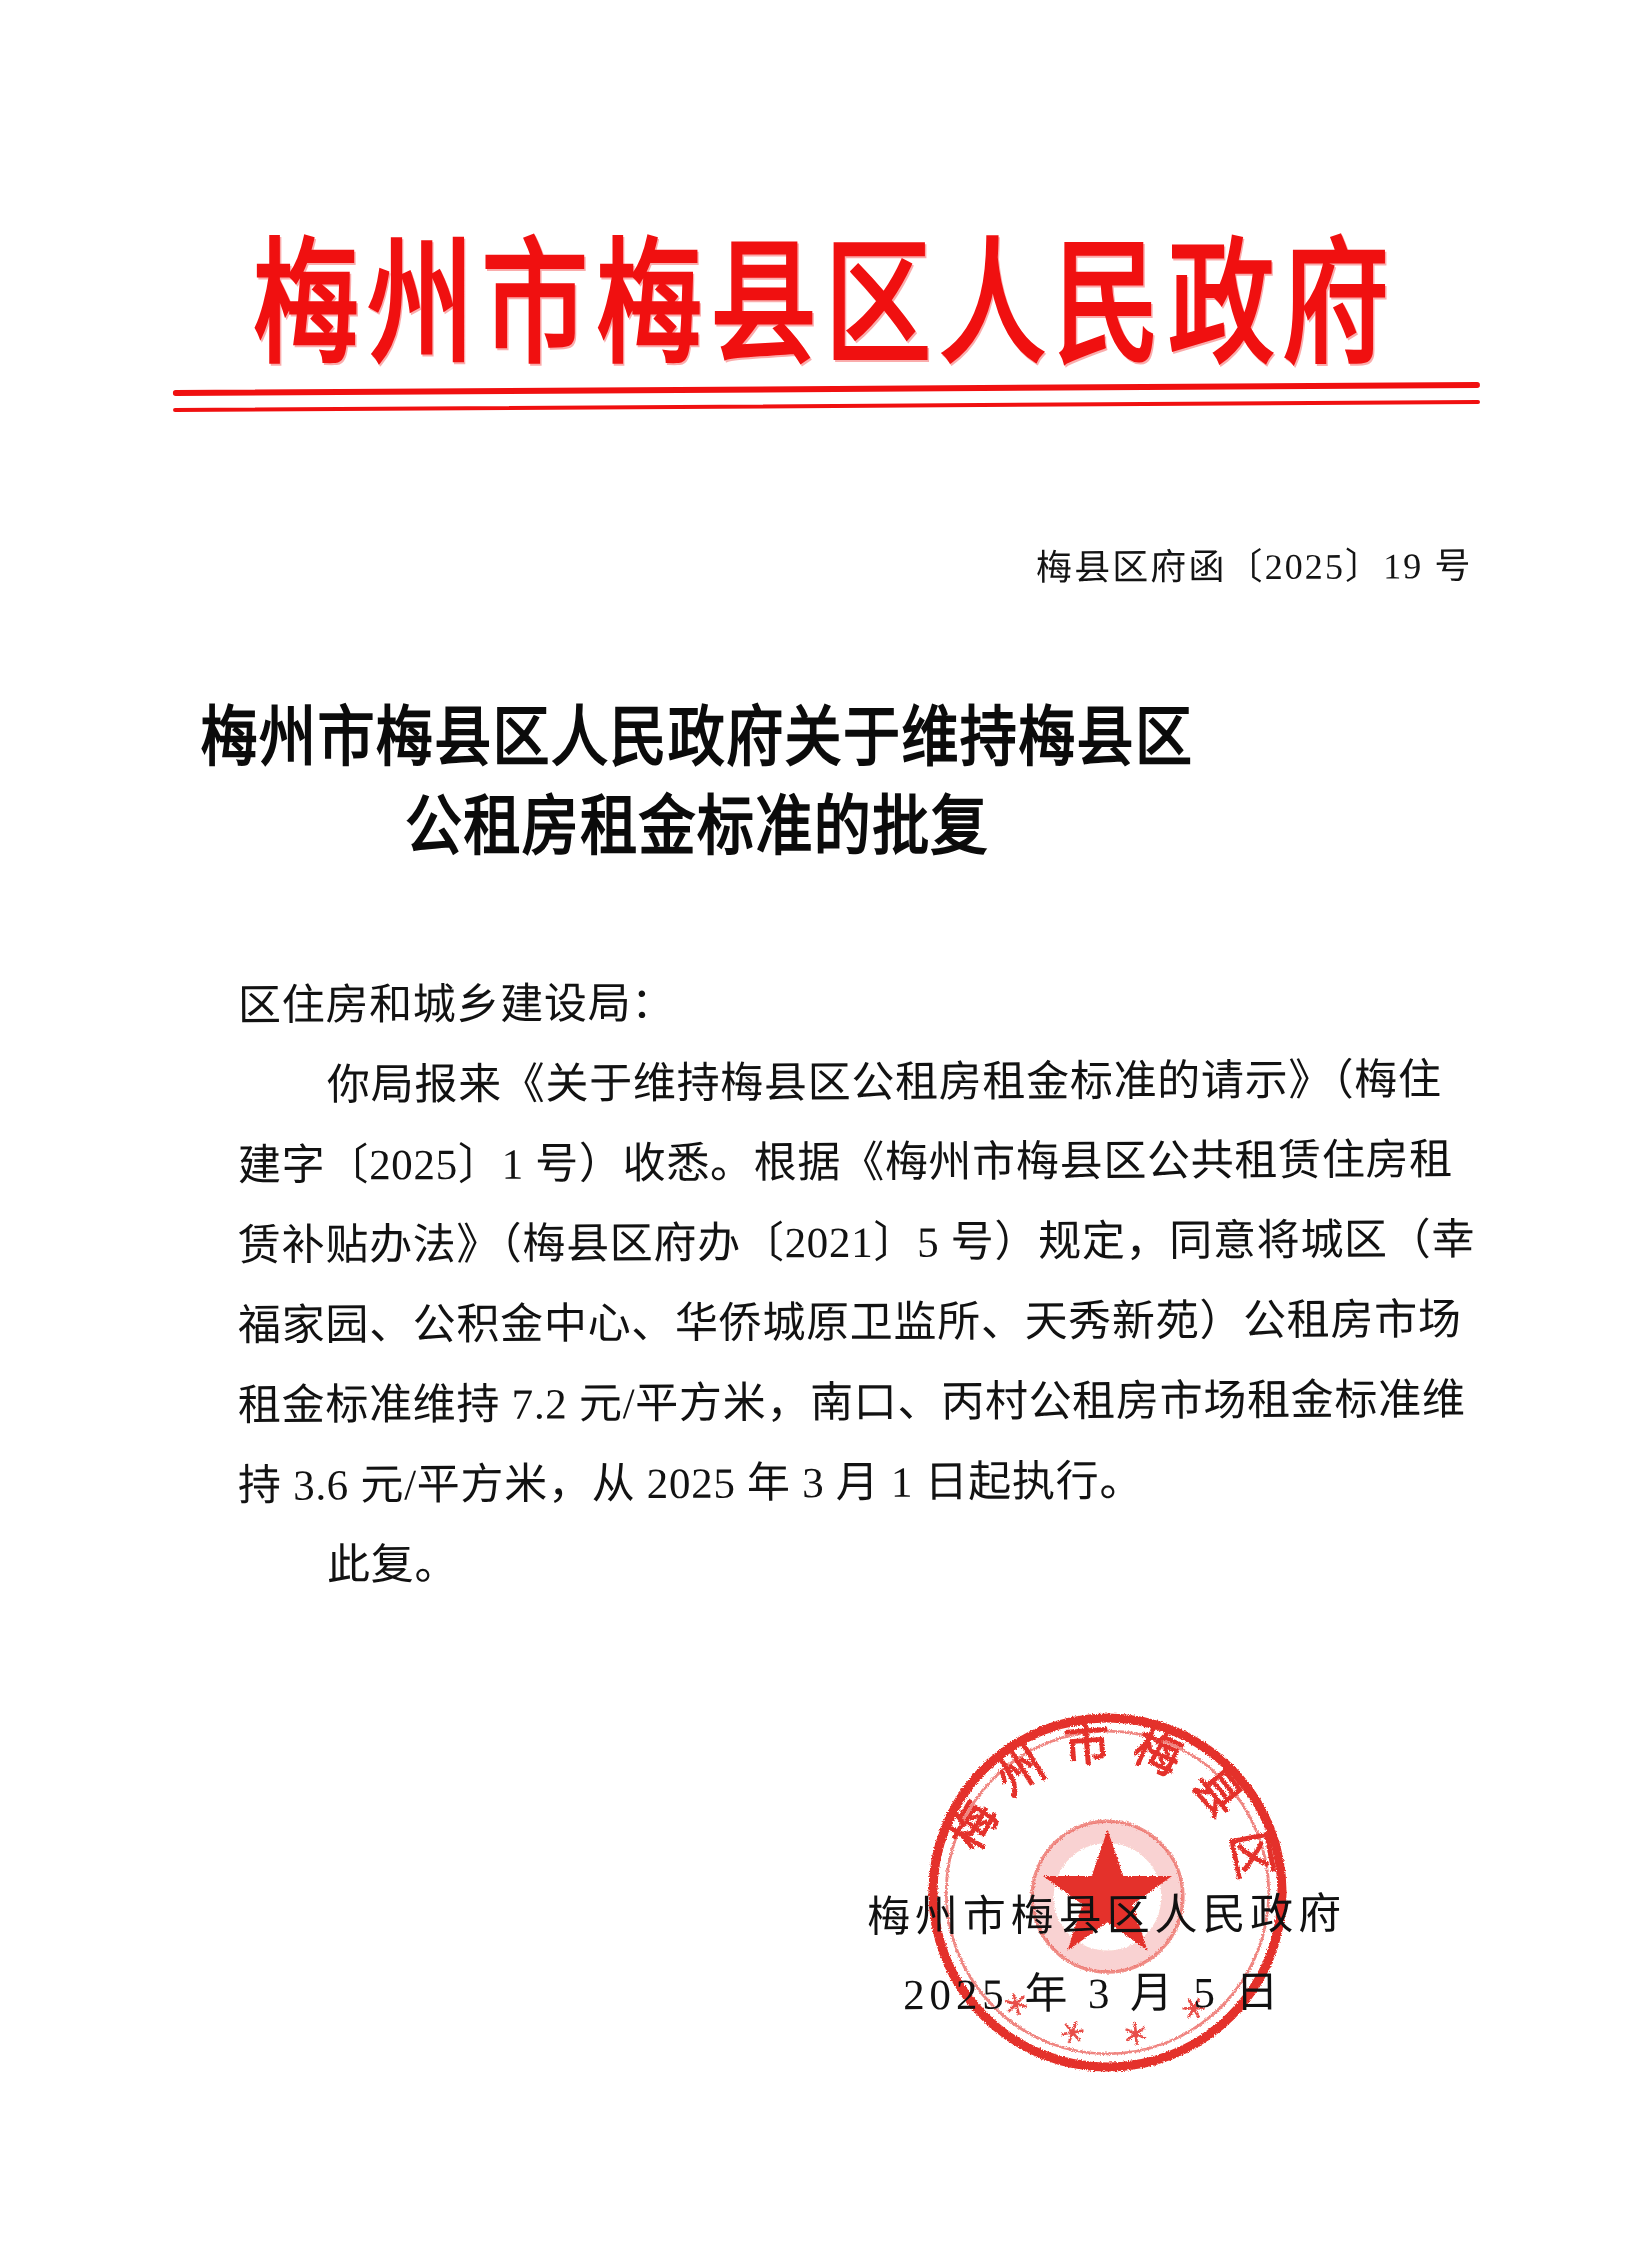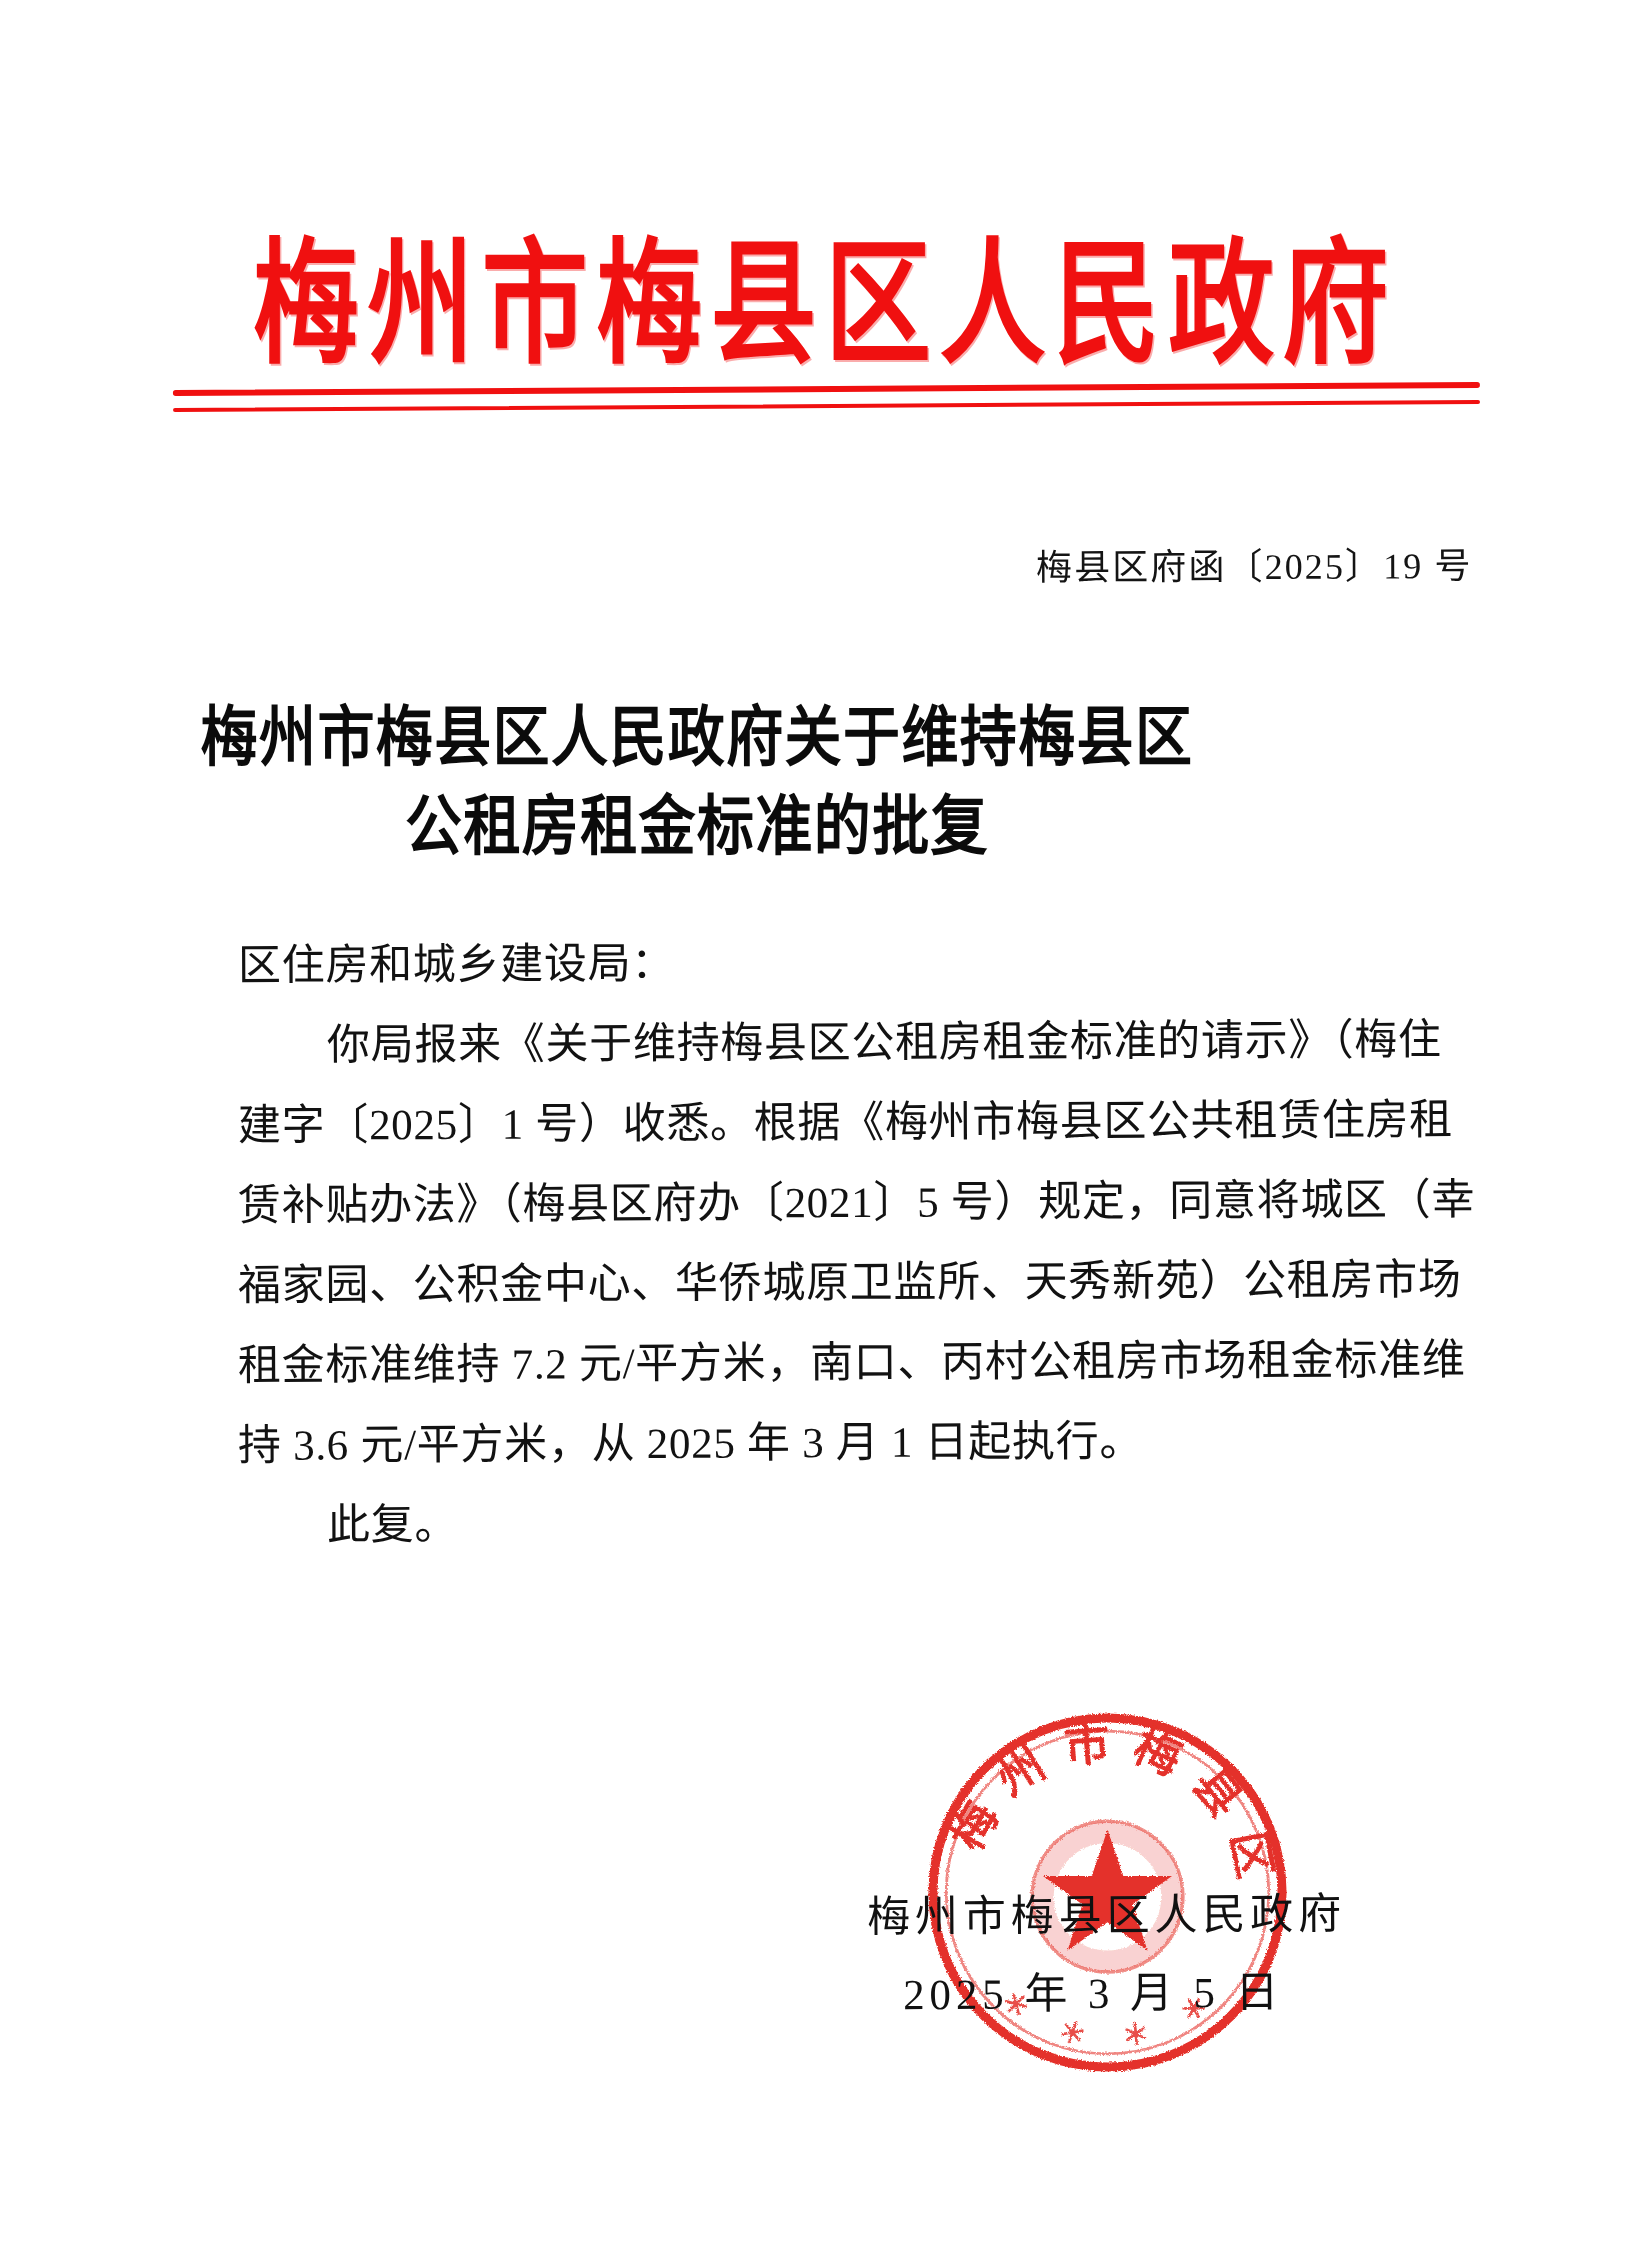--- a/index.html
+++ b/index.html
@@ -102,21 +102,21 @@
     white-space: nowrap;
   }
   .doc-title-line + .doc-title-line {
     margin-top: 8.4px;
   }
 
   
   .body-block {
     position: absolute;
     left: 238px;
-    top: 926px;
+    top: 966px;
     width: 1237px;
     font-size: 43px;
     line-height: 80px;
     letter-spacing: 0.7px;
     color: #121212;
   }
   .body-line {
     white-space: nowrap;
     transform: rotate(-0.28deg);
     transform-origin: left center;

